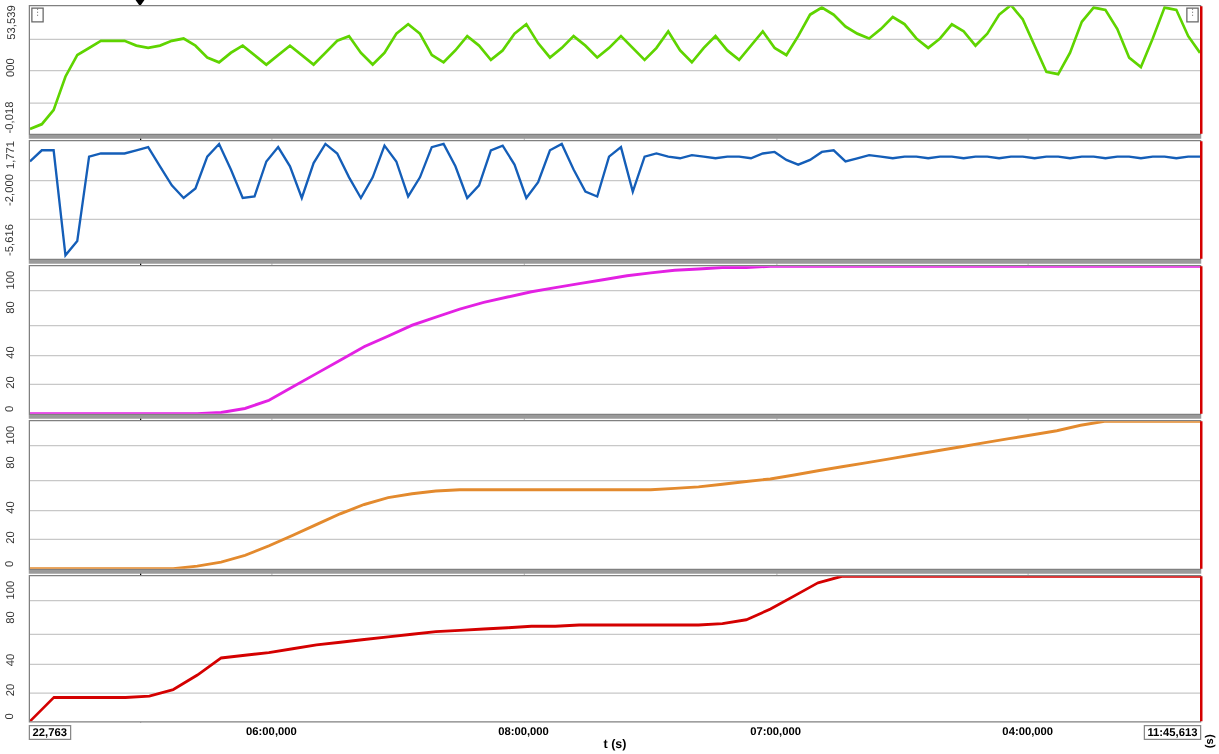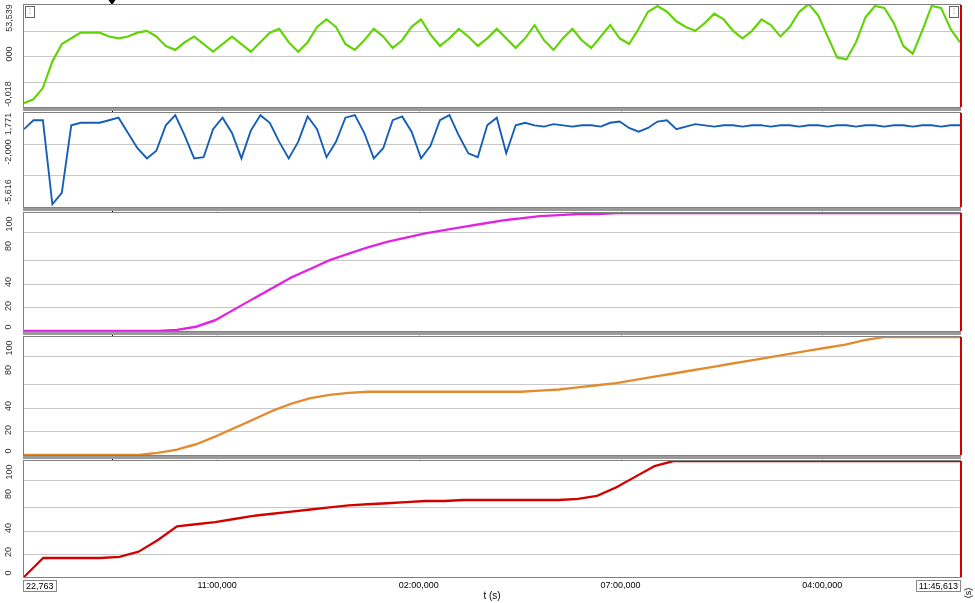--- a/index.html
+++ b/index.html
@@ -46,21 +46,21 @@
     text-align:center;
   }
   .red-right-border{
     position:absolute;right:-2px;top:0;bottom:0;width:2px;background:#d40000;
   }
   svg.trace{
     position:absolute;left:0;top:0;width:100%;height:100%;
     pointer-events:none;
   }
   .x-axis{
-    position:absolute;left:23px;top:580px;width:938px;height:22px;
+    position:absolute;left:23px;top:580px;width:938px;height:22px;font-weight:bold;
   }
   .x-tick{
     position:absolute;top:0;font-size:9px;color:#000;
     transform:translateX(-50%);
     white-space:nowrap;
   }
   .x-label{
     position:absolute;left:50%;top:10px;transform:translateX(-50%);
     font-size:10px;
   }
@@ -189,20 +189,20 @@
     </div>
     <svg class="trace" viewBox="0 0 1000 100" preserveAspectRatio="none">
       <polyline fill="none" stroke-width="2" points="0.0,100.0 20.4,83.6 40.8,83.6 61.2,83.6 81.6,83.6 102.0,82.7 122.4,78.2 142.9,68.2 163.3,56.4 183.7,54.5 204.1,52.7 224.5,50.0 244.9,47.3 265.3,45.5 285.7,43.6 306.1,41.8 326.5,40.0 346.9,38.2 367.3,37.3 387.8,36.4 408.2,35.5 428.6,34.5 449.0,34.5 469.4,33.6 489.8,33.6 510.2,33.6 530.6,33.6 551.0,33.6 571.4,33.6 591.8,32.7 612.2,30.0 632.7,22.7 653.1,13.6 673.5,4.5 693.9,0.0 714.3,0.0 734.7,0.0 755.1,0.0 775.5,0.0 795.9,0.0 816.3,0.0 836.7,0.0 857.1,0.0 877.6,0.0 898.0,0.0 918.4,0.0 938.8,0.0 959.2,0.0 979.6,0.0 1000.0,0.0" stroke="#d40000"></polyline>
     </svg>
   </div>
 
 </div>
 
 <div class="x-axis">
   <span class="x-tick" style="left:0;transform:none;border:1px solid #888;padding:0 2px;">22,763</span>
-  <span class="x-tick" style="left:20.7%;">11:00,000</span>
-  <span class="x-tick" style="left:42.2%;">02:00,000</span>
+  <span class="x-tick" style="left:20.7%;">06:00,000</span>
+  <span class="x-tick" style="left:42.2%;">08:00,000</span>
   <span class="x-tick" style="left:63.7%;">07:00,000</span>
   <span class="x-tick" style="left:85.2%;text-align:right;">04:00,000</span>
   <span class="x-tick" style="right:0;left:auto;transform:none;border:1px solid #888;padding:0 2px;">11:45,613</span>
   <span class="x-label">t (s)</span>
   <span class="x-label-right">(s)</span>
 </div>
 
 </body></html>

